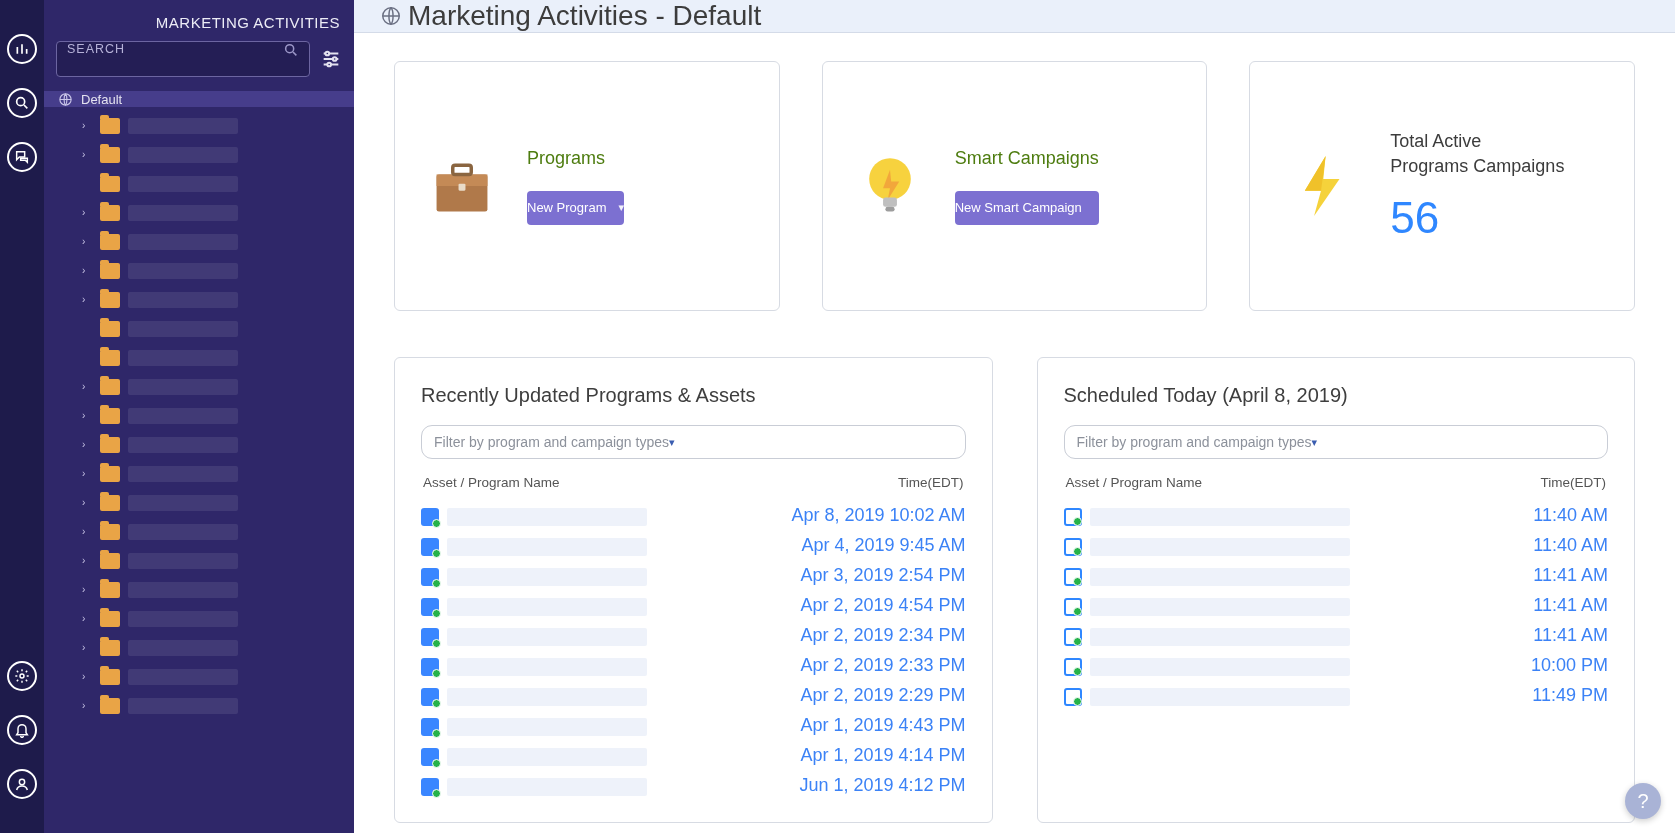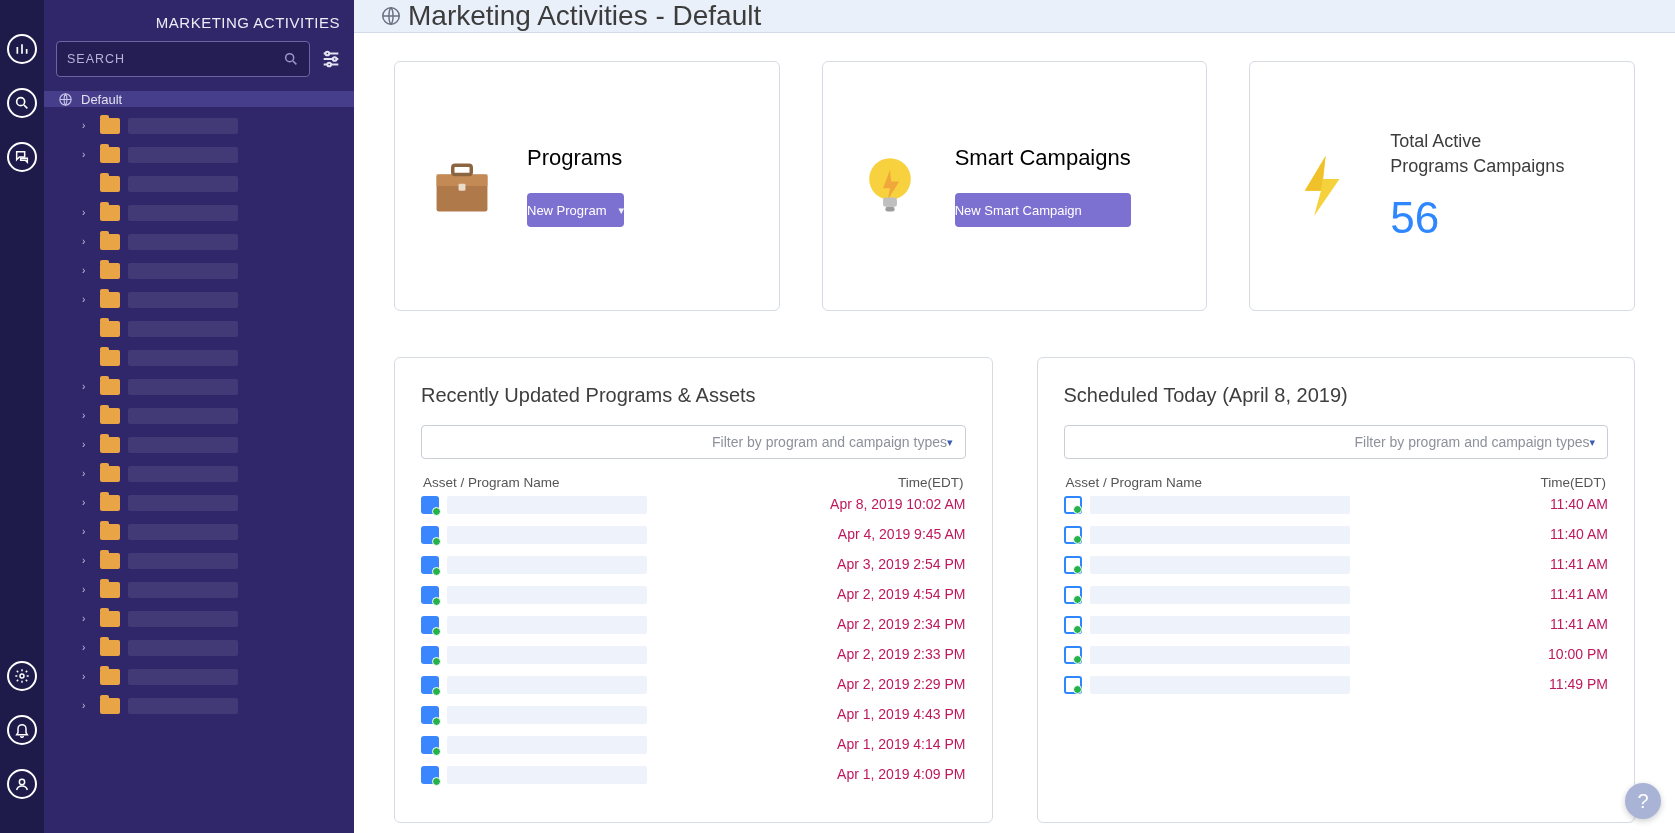--- a/index.html
+++ b/index.html
@@ -21,21 +21,21 @@
   
   .tree-panel {
     width: 310px; background: #2f2769; color:#e4e2f0; font-size:13px; display:flex; flex-direction:column;
   }
   .tree-header {
     padding: 14px 14px 0 14px; font-size:15px; letter-spacing:0.5px; font-weight:500; color:#ececf6;text-align:right;
   }
   .tree-search-row { display:flex; align-items:center; gap:10px; padding: 10px 12px 14px 12px; }
   .tree-search {
     flex:1; background:#241e55; border:1px solid #6c65a1; height:36px; border-radius:4px;
-    display:flex; align-items:center; color:#9b96c7; padding:0 10px;
+    display:flex; align-items:flex-start; color:#9b96c7; padding:0 10px;
   }
   .tree-search input {
     flex:1; background:transparent; border:none; outline:none; color:#e4e2f0; font-size:12.5px;
     letter-spacing:1px;
   }
   .tree-search input::placeholder { color:#b6b2d8; letter-spacing:1px; }
   .filter-icon { width:22px; height:22px; color:#e4e2f0; cursor:pointer; }
   .tree-root-row {
     display:flex; align-items:center; gap:8px; background:#463d8b; height:16px; padding:0 14px; font-size:13px;
   }
@@ -53,43 +53,43 @@
     height:84px; background:#eaf0fa; display:flex; align-items:center; gap:6px; padding:0 26px;
     border-bottom:1px solid #d4dbe8;
   }
   .main-header .globe { width:22px; height:22px; color:#6b7083; }
   .main-title { font-size:28px; color:#3c3c3c; font-weight:400; }
 
   .cards-row { display:flex; gap:42px; padding:28px 40px 10px 40px; }
   .card { border:1px solid #d7dbe3; border-radius:6px; background:#fff; }
   .card-lg { width:386px; height:250px; display:flex; align-items:center; padding:0 24px; gap:22px; }
   .card-body { display:flex; flex-direction:column; gap:22px; }
-  .card-title { font-size:22px; color:#000000; }
+  .card-title { font-size:18px; color:#4d7c0f; }
   .btn {
     background:#7c70d1; color:#fff; border:none; height:34px; border-radius:4px; font-size:13px;
     display:inline-flex; align-items:center; gap:12px; padding:0 0; cursor:pointer;
   }
   .btn .chev-down { font-size:11px; opacity:.9; }
   .card-illus { width:86px; display:flex; align-items:center; justify-content:center; }
 
   .card-trigger { width:386px; height:250px; display:flex; align-items:center; padding:0 28px; gap:26px; }
   .trig-text .lbl { font-size:18px; color:#3c3c3c; line-height:1.4; }
   .trig-text .num { font-size:44px; color:#2f87ff; font-weight:300; margin-top:14px; }
 
   .tables-row { display:flex; gap:44px; padding:36px 40px 40px 40px; }
   .panel { border:1px solid #d7dbe3; border-radius:6px; background:#fff; padding:26px; }
   .panel-a { width:604px; }
   .panel-b { width:604px; }
   .panel-title { font-size:20px; color:#3e3e3e; margin-bottom:18px; }
   .filter-sel {
-    width:100%; height:34px; border:1px solid #c9cdd6; border-radius:4px; display:flex; align-items:center;
-    padding:0 12px; color:#8c919b; font-size:14px; justify-content:flex-end; cursor:pointer;
+    width:100%; height:34px; border:1px solid #c9cdd6; border-radius:11px; display:flex; align-items:center;
+    padding:0 12px; color:#8c919b; font-size:14px; justify-content:flex-start; cursor:pointer;
   }
   .thead { display:flex; justify-content:space-between; font-size:13.5px; color:#555; margin:16px 2px 6px; }
-  .row { display:flex; align-items:flex-start; height:30px; font-size:14px; color:#be185d; }
+  .row { display:flex; align-items:flex-end; height:30px; font-size:18px; color:#3b82f6; }
   .row .ic { width:18px; height:18px; margin-right:8px; background:#3a86ff; border-radius:3px; position:relative; }
   .row .ic.green:after { content:""; position:absolute; right:-2px; bottom:-2px; width:7px; height:7px; border-radius:50%; background:#25b24a; border:1px solid #fff; }
   .row .blur { flex:0 0 200px; height:18px; background:#eef2fa; border-radius:2px; margin-right:auto; }
   .row .blur.w2 { flex-basis:260px; }
   .row .time { margin-left:auto; text-align:right; white-space:nowrap; }
 
   .help-fab { position:fixed; right:14px; bottom:14px; width:36px; height:36px; border-radius:50%; background:#a9b3d6; color:#fff; display:flex; align-items:center; justify-content:center; font-size:20px; cursor:pointer; box-shadow:0 2px 6px rgba(0,0,0,.2); }
 
   
   .briefcase svg, .bulb svg, .bolt svg { width:74px; height:74px; }
@@ -382,21 +382,21 @@
               <span class="time">Apr 1, 2019 4:43 PM</span>
             </div>
             <div class="row">
               <span class="ic green"></span>
               <span class="blur"></span>
               <span class="time">Apr 1, 2019 4:14 PM</span>
             </div>
             <div class="row">
               <span class="ic green"></span>
               <span class="blur"></span>
-              <span class="time">Apr 1, 2019 4:09 PM</span>
+              <span class="time">Jun 1, 2019 4:12 PM</span>
             </div>
           </div>
       </div>
 
       <div class="panel panel-b">
         <div class="panel-title">Scheduled Today (April 8, 2019)</div>
         <div class="filter-sel">
           <span>Filter by program and campaign types</span>
           <span style="color:#3a5db0;font-size:11px">▾</span>
         </div>

